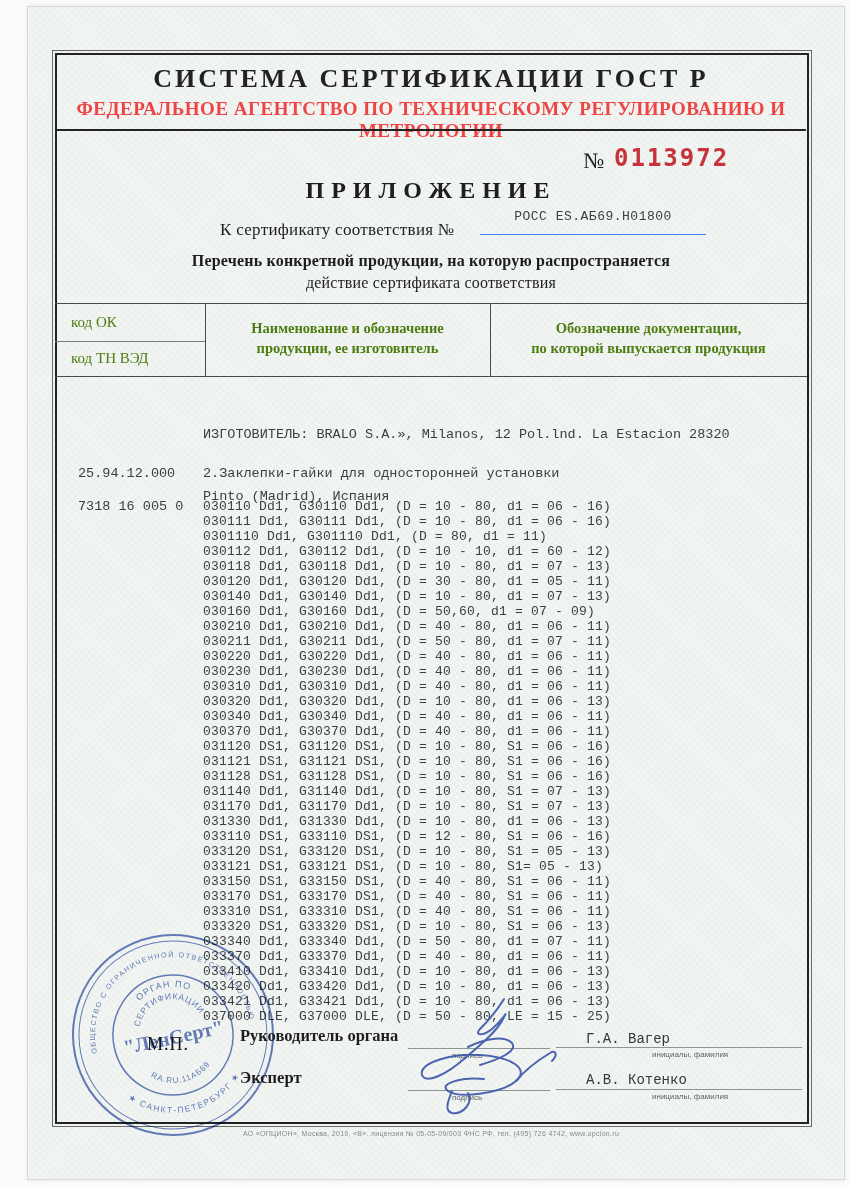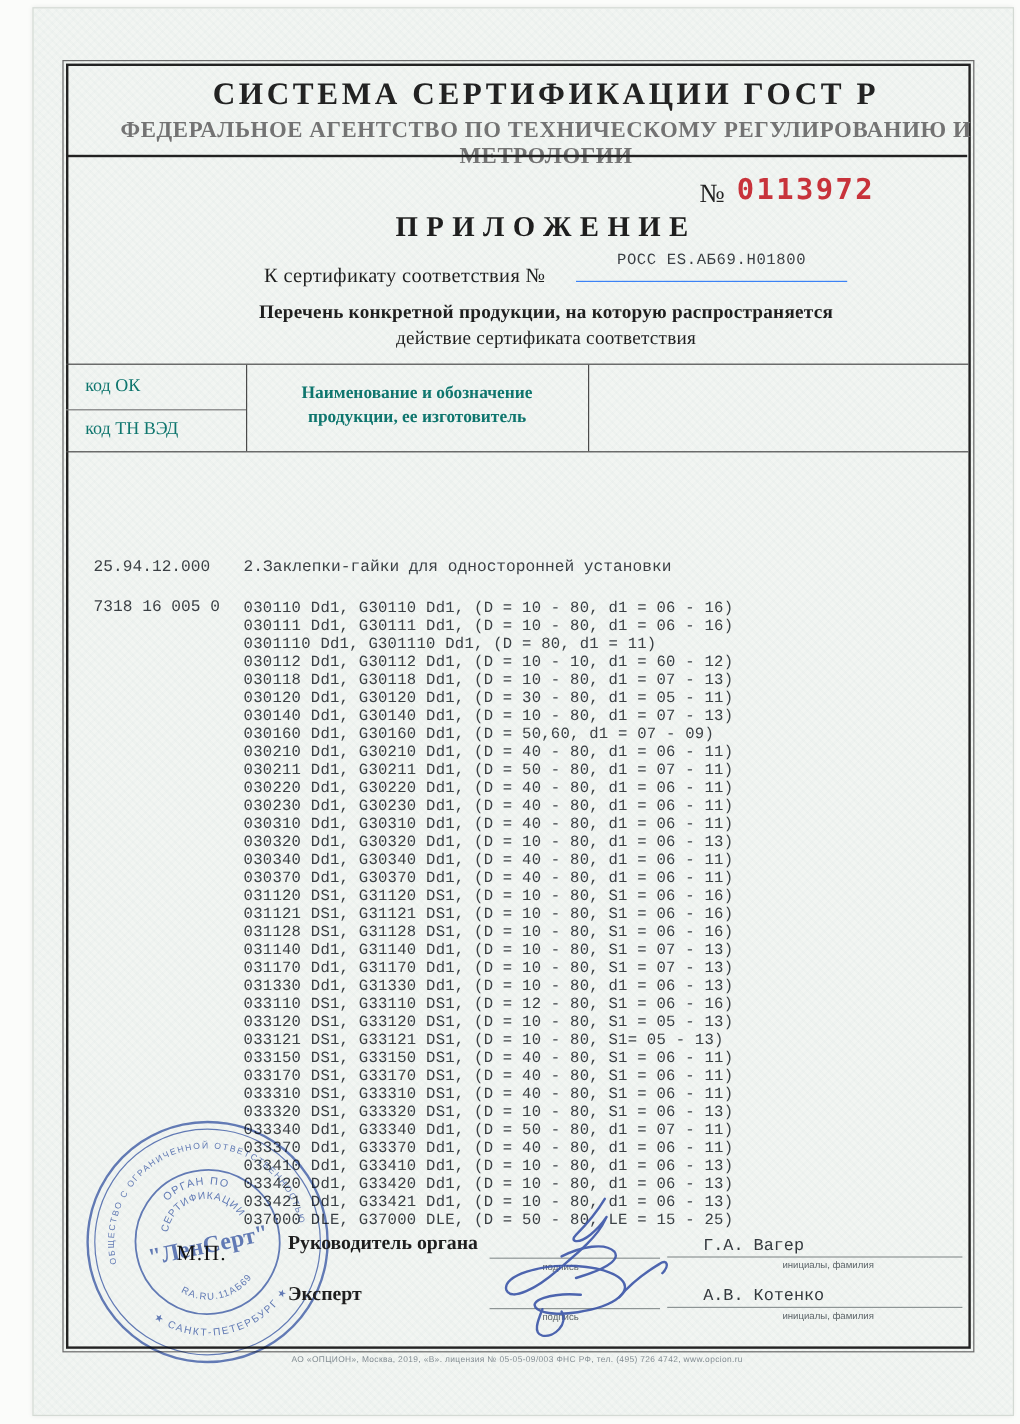--- a/index.html
+++ b/index.html
@@ -21,44 +21,44 @@
   }
   .frame{
     position:absolute;left:52px;top:50px;width:758px;height:1075px;
     border:1px solid #6a6a6a;
   }
   .frame-inner{
     position:absolute;left:2px;top:2px;right:2px;bottom:2px;
     border:2px solid #222;
   }
   .abs{position:absolute;}
-  .ctr{left:52px;width:758px;text-align:center;margin-left:24px;}
+  .ctr{left:52px;width:758px;text-align:center;}
   .sys-title{top:64px;font-size:26px;font-weight:bold;letter-spacing:3px;color:#222;}
-  .agency{top:98px;font-size:19px;font-weight:bold;letter-spacing:.5px;color:#737373;}
+  .agency{top:98px;font-size:19px;font-weight:bold;letter-spacing:.5px;color:#ef4444;}
   .header-rule{left:56px;top:129px;width:750px;border-top:2px solid #222;height:0;}
   .no-sign{left:583px;top:148px;font-size:22px;color:#222;}
   .blank-number{
     left:614px;top:144px;
     font-family:"DejaVu Sans Mono", monospace;
     font-size:24px;font-weight:bold;letter-spacing:2px;color:#c8333b;text-align:right;
   }
   .doc-title{top:177px;font-size:24px;font-weight:bold;letter-spacing:7px;}
   .cert-label{left:220px;top:220px;font-size:17px;letter-spacing:.3px;}
   .cert-value{
     left:480px;top:209px;width:226px;height:25px;
     font-family:"Liberation Mono", monospace;font-size:13px;letter-spacing:.5px;color:#33383d;
     text-align:center;border-bottom:1px solid #3b82f6;
   }
   .purpose1{top:252px;font-size:16px;font-weight:bold;letter-spacing:.2px;}
   .purpose2{top:274px;font-size:16px;font-weight:normal;letter-spacing:.2px;}
   .table-box{left:55px;top:303px;width:752px;height:72px;border-top:1px solid #4a4a4a;border-bottom:1px solid #4a4a4a;}
   .tb-v1{position:absolute;left:150px;top:0;bottom:0;border-left:1px solid #4a4a4a;}
   .tb-v2{position:absolute;left:435px;top:0;bottom:0;border-left:1px solid #4a4a4a;}
   .tb-h1{position:absolute;left:0;top:37px;width:150px;border-top:1px solid #7a7a7a;}
-  .cell{position:absolute;font-size:15px;color:#0f766e;}
+  .cell{position:absolute;font-size:15px;color:#4d7c0f;}
   .c1a{left:16px;top:10px;}
   .c1b{left:16px;top:46px;}
   .c2{left:150px;width:285px;top:14px;text-align:center;font-weight:bold;font-size:14.5px;line-height:20px;}
   .c3{left:435px;width:317px;top:14px;text-align:center;font-weight:bold;font-size:14.5px;line-height:20px;}
   .mono{font-family:"Liberation Mono", monospace;color:#3a3f44;}
   .manufacturer{left:203px;top:384px;font-size:13.5px;line-height:20.5px;white-space:pre;}
   .code1{left:78px;top:466px;font-size:13.5px;white-space:pre;}
   .desc1{left:203px;top:466px;font-size:13.5px;white-space:pre;}
   .code2{left:78px;top:499px;font-size:13.5px;white-space:pre;}
   .products{left:203px;top:499px;font-size:13px;line-height:15px;white-space:pre;letter-spacing:.2px;}
@@ -110,23 +110,29 @@
 <div class="abs table-box">
   <div class="tb-v1"></div>
   <div class="tb-v2"></div>
   <div class="tb-h1"></div>
   <div class="cell c1a">код ОК</div>
   <div class="cell c1b">код ТН ВЭД</div>
   <div class="cell c2">
     <div>Наименование и обозначение</div>
     <div>продукции, ее изготовитель</div>
   </div>
+  <div class="cell c3">
+    <div>Обозначение документации,</div>
+    <div>по которой выпускается продукция</div>
+  </div>
 </div>
 
 <div class="abs mono manufacturer">
+  <div>ИЗГОТОВИТЕЛЬ: BRALO S.A.», Milanos, 12 Pol.lnd. La Estacion 28320</div>
+  <div>Pinto (Madrid), Испания</div>
 </div>
 
 <div class="abs mono code1">25.94.12.000</div>
 <div class="abs mono desc1">2.Заклепки-гайки для односторонней установки</div>
 <div class="abs mono code2">7318 16 005 0</div>
 
 <div class="abs mono products"><div>030110 Dd1, G30110 Dd1, (D = 10 - 80, d1 = 06 - 16)</div><div>030111 Dd1, G30111 Dd1, (D = 10 - 80, d1 = 06 - 16)</div><div>0301110 Dd1, G301110 Dd1, (D = 80, d1 = 11)</div><div>030112 Dd1, G30112 Dd1, (D = 10 - 10, d1 = 60 - 12)</div><div>030118 Dd1, G30118 Dd1, (D = 10 - 80, d1 = 07 - 13)</div><div>030120 Dd1, G30120 Dd1, (D = 30 - 80, d1 = 05 - 11)</div><div>030140 Dd1, G30140 Dd1, (D = 10 - 80, d1 = 07 - 13)</div><div>030160 Dd1, G30160 Dd1, (D = 50,60, d1 = 07 - 09)</div><div>030210 Dd1, G30210 Dd1, (D = 40 - 80, d1 = 06 - 11)</div><div>030211 Dd1, G30211 Dd1, (D = 50 - 80, d1 = 07 - 11)</div><div>030220 Dd1, G30220 Dd1, (D = 40 - 80, d1 = 06 - 11)</div><div>030230 Dd1, G30230 Dd1, (D = 40 - 80, d1 = 06 - 11)</div><div>030310 Dd1, G30310 Dd1, (D = 40 - 80, d1 = 06 - 11)</div><div>030320 Dd1, G30320 Dd1, (D = 10 - 80, d1 = 06 - 13)</div><div>030340 Dd1, G30340 Dd1, (D = 40 - 80, d1 = 06 - 11)</div><div>030370 Dd1, G30370 Dd1, (D = 40 - 80, d1 = 06 - 11)</div><div>031120 DS1, G31120 DS1, (D = 10 - 80, S1 = 06 - 16)</div><div>031121 DS1, G31121 DS1, (D = 10 - 80, S1 = 06 - 16)</div><div>031128 DS1, G31128 DS1, (D = 10 - 80, S1 = 06 - 16)</div><div>031140 Dd1, G31140 Dd1, (D = 10 - 80, S1 = 07 - 13)</div><div>031170 Dd1, G31170 Dd1, (D = 10 - 80, S1 = 07 - 13)</div><div>031330 Dd1, G31330 Dd1, (D = 10 - 80, d1 = 06 - 13)</div><div>033110 DS1, G33110 DS1, (D = 12 - 80, S1 = 06 - 16)</div><div>033120 DS1, G33120 DS1, (D = 10 - 80, S1 = 05 - 13)</div><div>033121 DS1, G33121 DS1, (D = 10 - 80, S1= 05 - 13)</div><div>033150 DS1, G33150 DS1, (D = 40 - 80, S1 = 06 - 11)</div><div>033170 DS1, G33170 DS1, (D = 40 - 80, S1 = 06 - 11)</div><div>033310 DS1, G33310 DS1, (D = 40 - 80, S1 = 06 - 11)</div><div>033320 DS1, G33320 DS1, (D = 10 - 80, S1 = 06 - 13)</div><div>033340 Dd1, G33340 Dd1, (D = 50 - 80, d1 = 07 - 11)</div><div>033370 Dd1, G33370 Dd1, (D = 40 - 80, d1 = 06 - 11)</div><div>033410 Dd1, G33410 Dd1, (D = 10 - 80, d1 = 06 - 13)</div><div>033420 Dd1, G33420 Dd1, (D = 10 - 80, d1 = 06 - 13)</div><div>033421 Dd1, G33421 Dd1, (D = 10 - 80, d1 = 06 - 13)</div><div>037000 DLE, G37000 DLE, (D = 50 - 80, LE = 15 - 25)</div></div>
 
 <svg class="abs stamp-svg" width="230" height="230" viewBox="0 0 230 230">
   <defs>

